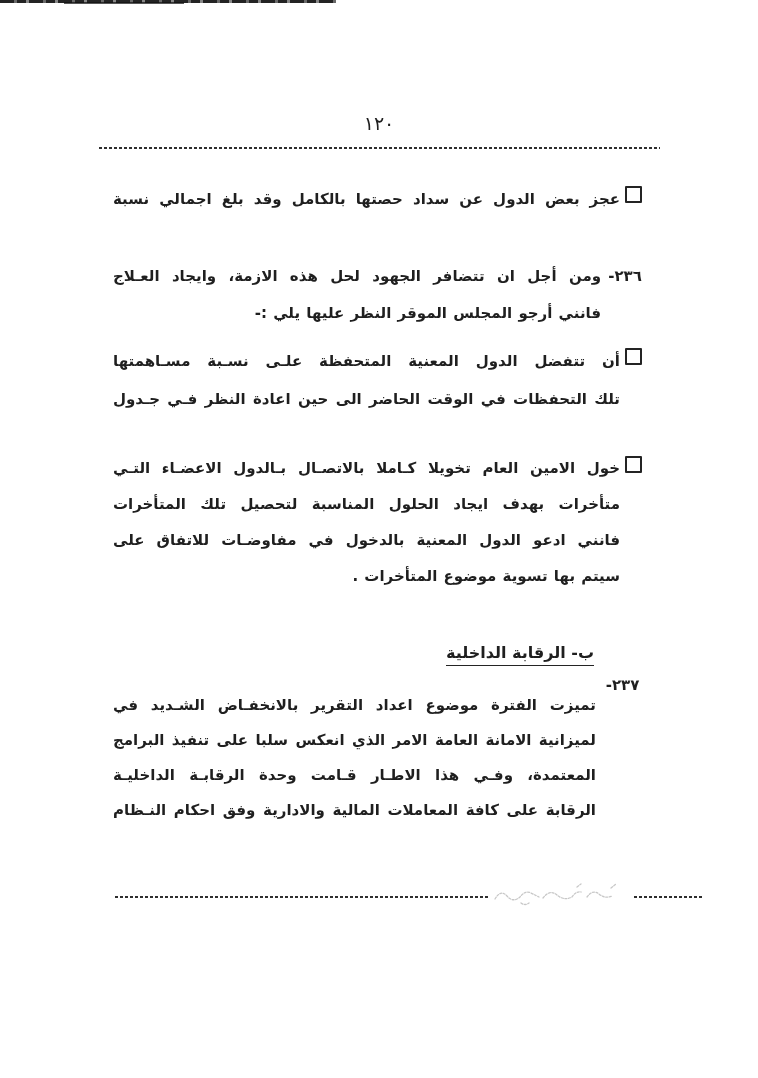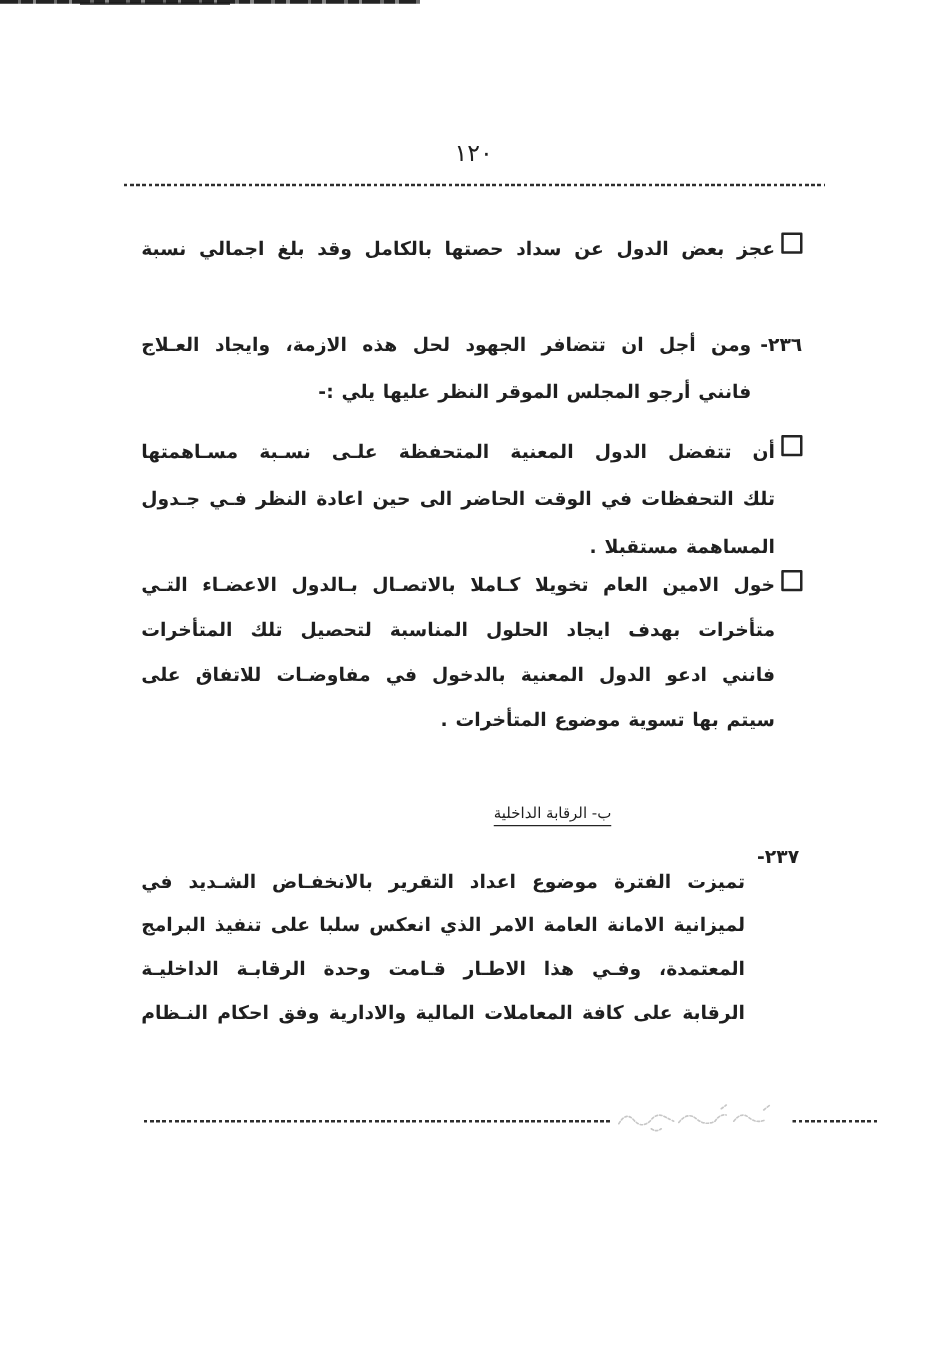--- a/index.html
+++ b/index.html
@@ -62,22 +62,22 @@
     background:transparent;
   }
   .num-marker{
     direction:rtl;
     font-size:15px;font-weight:bold;
     text-align:center;
     white-space:nowrap;
     line-height:37px;
   }
   .section-heading{
-    direction:rtl;text-align:left;
-    font-size:12px;font-weight:normal;
+    direction:rtl;text-align:center;
+    font-size:16px;font-weight:bold;
   }
   .section-heading .underlined{
     border-bottom:1.6px solid #242424;
     padding-bottom:3px;
   }
   .stamp{opacity:.55;}
 </style>
 </head>
 <body>
 
@@ -96,21 +96,20 @@
 <div class="abs num-marker" style="top:258px;left:601px;width:48px;">٢٣٦-</div>
 <div class="abs para p2" style="top:258px;left:113px;width:488px;">
   <div class="line">ومن أجل ان تتضافر الجهود لحل هذه الازمة، وايجاد العـلاج المناسـب لهـا</div>
   <div class="line last">فانني أرجو المجلس الموقر النظر عليها يلي :-</div>
 </div>
 
 <div class="abs bullet-square" style="top:348px;left:625px;"></div>
 <div class="abs para p3" style="top:342px;left:113px;width:507px;">
   <div class="line">أن تتفضل الدول المعنية المتحفظة علـى نسـبة مسـاهمتها بالمبـادرة برفـع</div>
   <div class="line">تلك التحفظات في الوقت الحاضر الى حين اعادة النظر فـي جـدول نسـب</div>
-  <div class="line last">المساهمة مستقبلا .</div>
 </div>
 
 <div class="abs bullet-square" style="top:456px;left:625px;"></div>
 <div class="abs para p4" style="top:450px;left:113px;width:507px;">
   <div class="line">خول الامين العام تخويلا كـاملا بالاتصـال بـالدول الاعضـاء التـي عليها</div>
   <div class="line">متأخرات بهدف ايجاد الحلول المناسبة لتحصيل تلك المتأخرات وتسويتها،</div>
   <div class="line">فانني ادعو الدول المعنية بالدخول في مفاوضـات للاتفاق على الكيفية التي</div>
   <div class="line last">سيتم بها تسوية موضوع المتأخرات .</div>
 </div>
 

